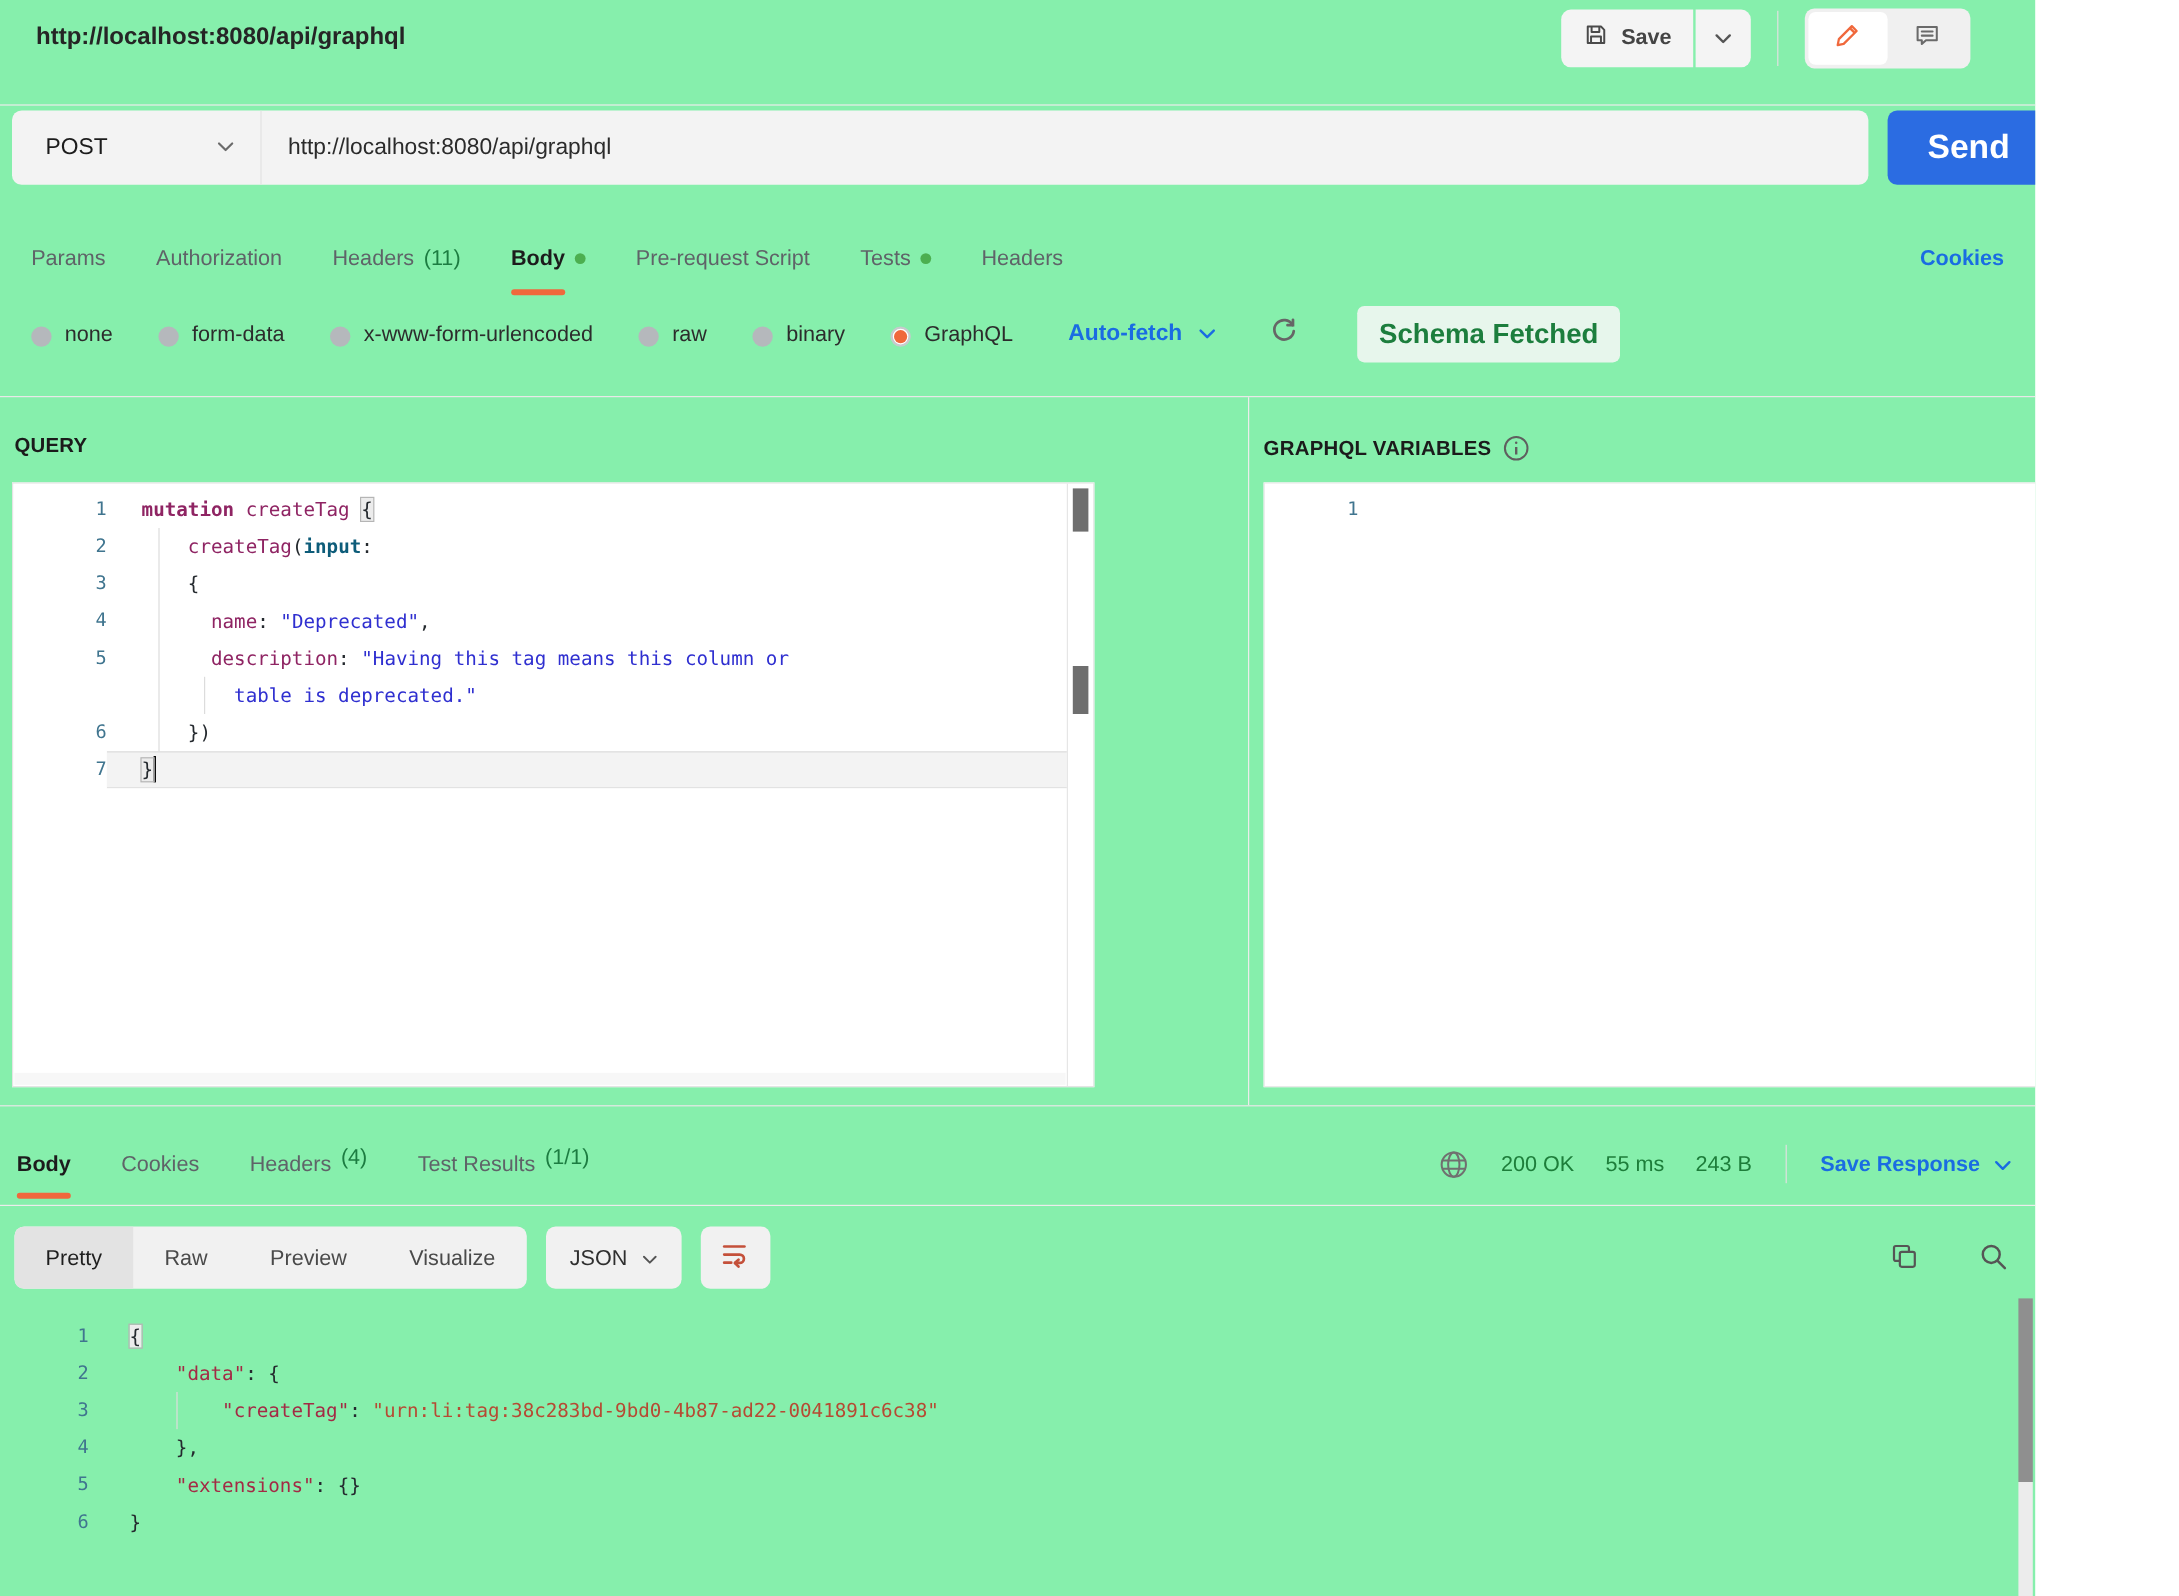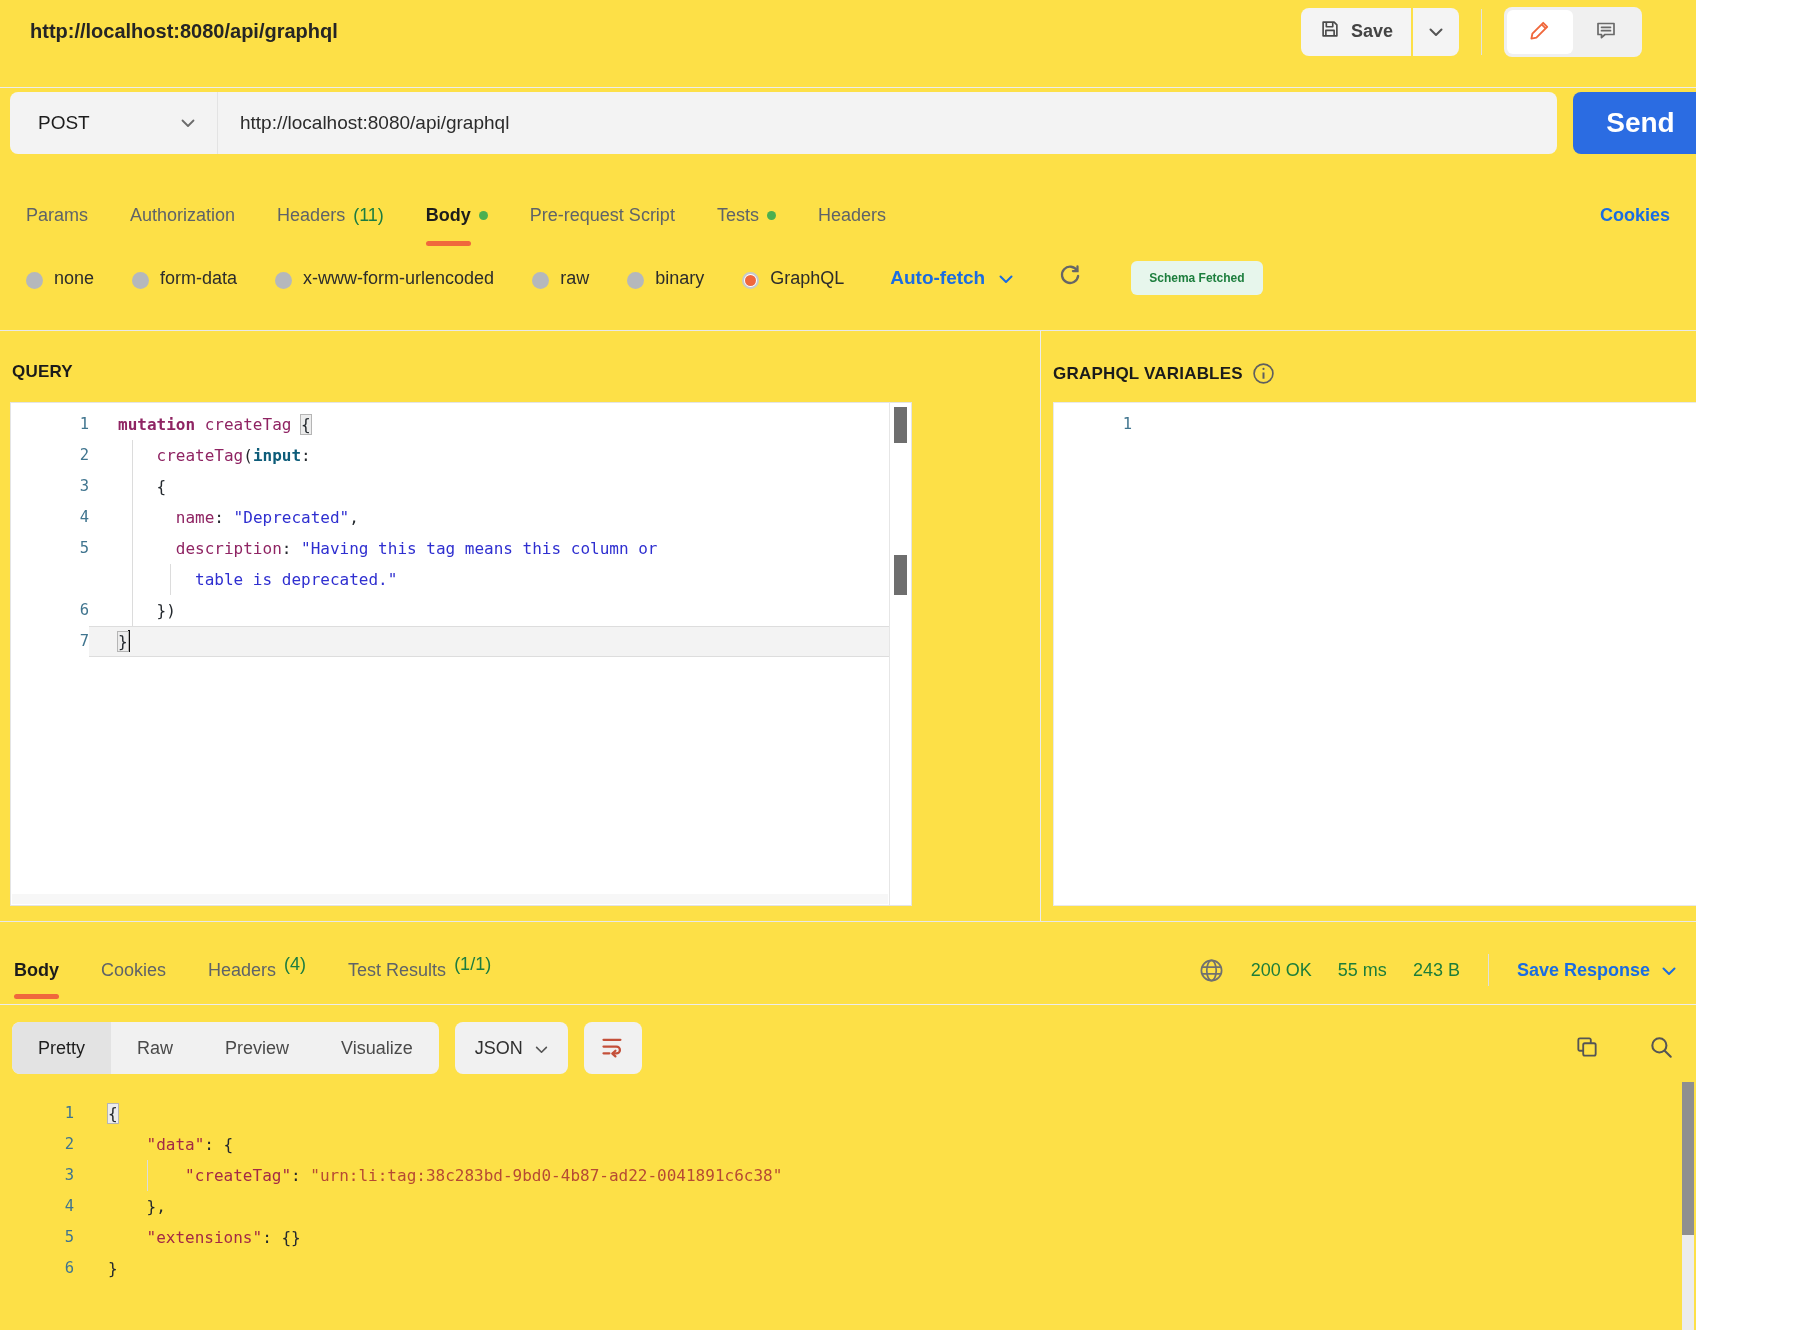--- a/index.html
+++ b/index.html
@@ -1,18 +1,18 @@
 <!DOCTYPE html>
 <html><head>
 <meta charset="utf-8">
 <style>
   * { margin:0; padding:0; box-sizing:border-box; }
   body { background:#fff; }
   #app {
-    position:relative; width:1696px; height:1330px; background:#fde047;
+    position:relative; width:1696px; height:1330px; background:#86efac;
     font-family:"Liberation Sans", sans-serif; color:#212121; overflow:hidden;
   }
   
   .topbar{position:absolute; left:0; top:0; width:100%; height:88px;
     border-bottom:1px solid #ececec; display:flex; align-items:center;
     padding:0 54px 24px 30px;}
   .req-title{font-size:20px; font-weight:bold; color:#252525; flex:1;}
   .save-group{display:flex; gap:2px;}
   .btn-gray{background:#f4f4f4; border:none; display:flex; align-items:center; gap:10px;
     font-size:18px; color:#3c3c3c; cursor:pointer; font-family:inherit;}
@@ -48,21 +48,21 @@
   .cookies-link{margin-left:auto; font-size:18px; font-weight:bold; color:#1a6ce2; cursor:pointer;}
   
   .radio-row{position:absolute; left:26px; right:20px; top:256px; height:44px; display:flex; align-items:center; gap:38px;}
   .radio-item{display:flex; align-items:flex-end; gap:11px; font-size:18px; color:#2c2c2c; cursor:pointer;}
   .radio{width:17px; height:17px; border-radius:50%; background:#b5b8bc; flex:none;}
   .radio.selected{background:#fff; border:2px solid #c7cacd; position:relative;}
   .radio.selected::after{content:''; position:absolute; inset:1px; border-radius:50%; background:#f0683c;}
   .autofetch{display:flex; align-items:center; gap:14px; margin-left:8px; color:#1a6ce2;
     font-size:19px; font-weight:bold; cursor:pointer;}
   .refresh-btn{margin-left:6px; display:flex; align-items:center; cursor:pointer;}
-  .schema-badge{margin-left:10px; background:#e7f6ec; color:#1c7e3d; font-size:12px; font-weight:bold;
+  .schema-badge{margin-left:10px; background:#e7f6ec; color:#1c7e3d; font-size:23px; font-weight:bold;
     padding:10px 18px; border-radius:6px;}
   
   .hdiv1{position:absolute; left:0; top:330px; width:100%; height:1px; background:#e8e8e8;}
   .vdiv{position:absolute; left:1040px; top:331px; width:1px; height:590px; background:#ececec;}
   .hdiv2{position:absolute; left:0; top:921px; width:100%; height:1px; background:#e8e8e8;}
   
   .panel-label{position:absolute; top:362px; font-size:17px; font-weight:bold; color:#1b1b1b; letter-spacing:0.2px;
     display:flex; align-items:center; gap:9px;}
   #query-label{left:12px;}
   #vars-label{left:1053px;}

